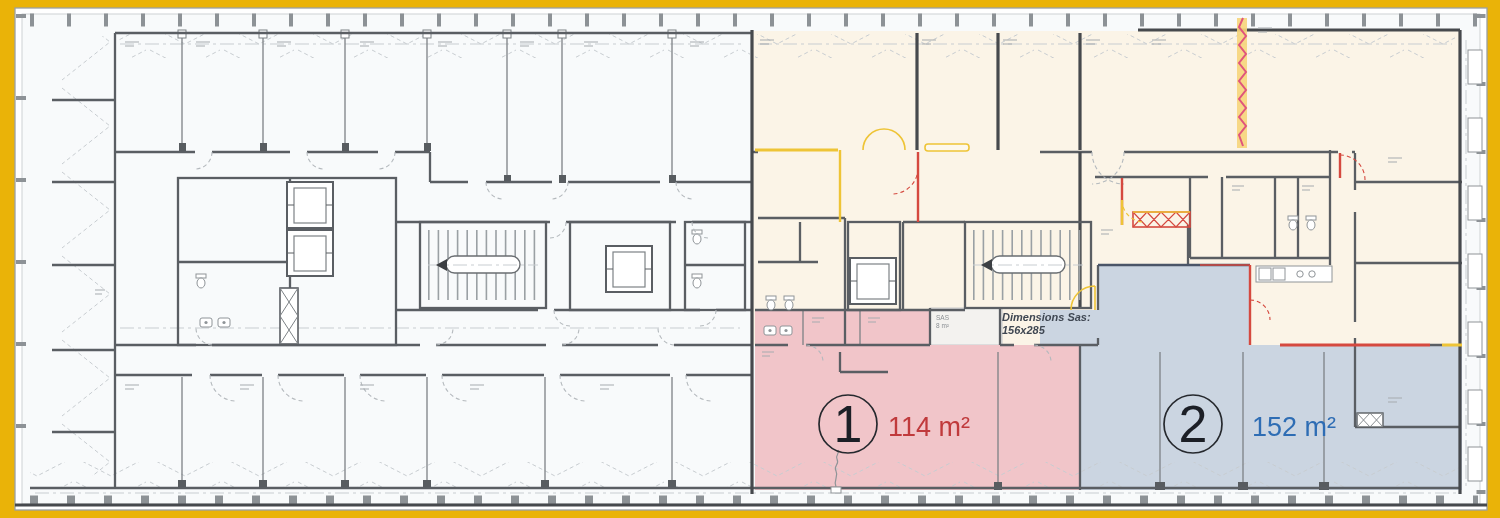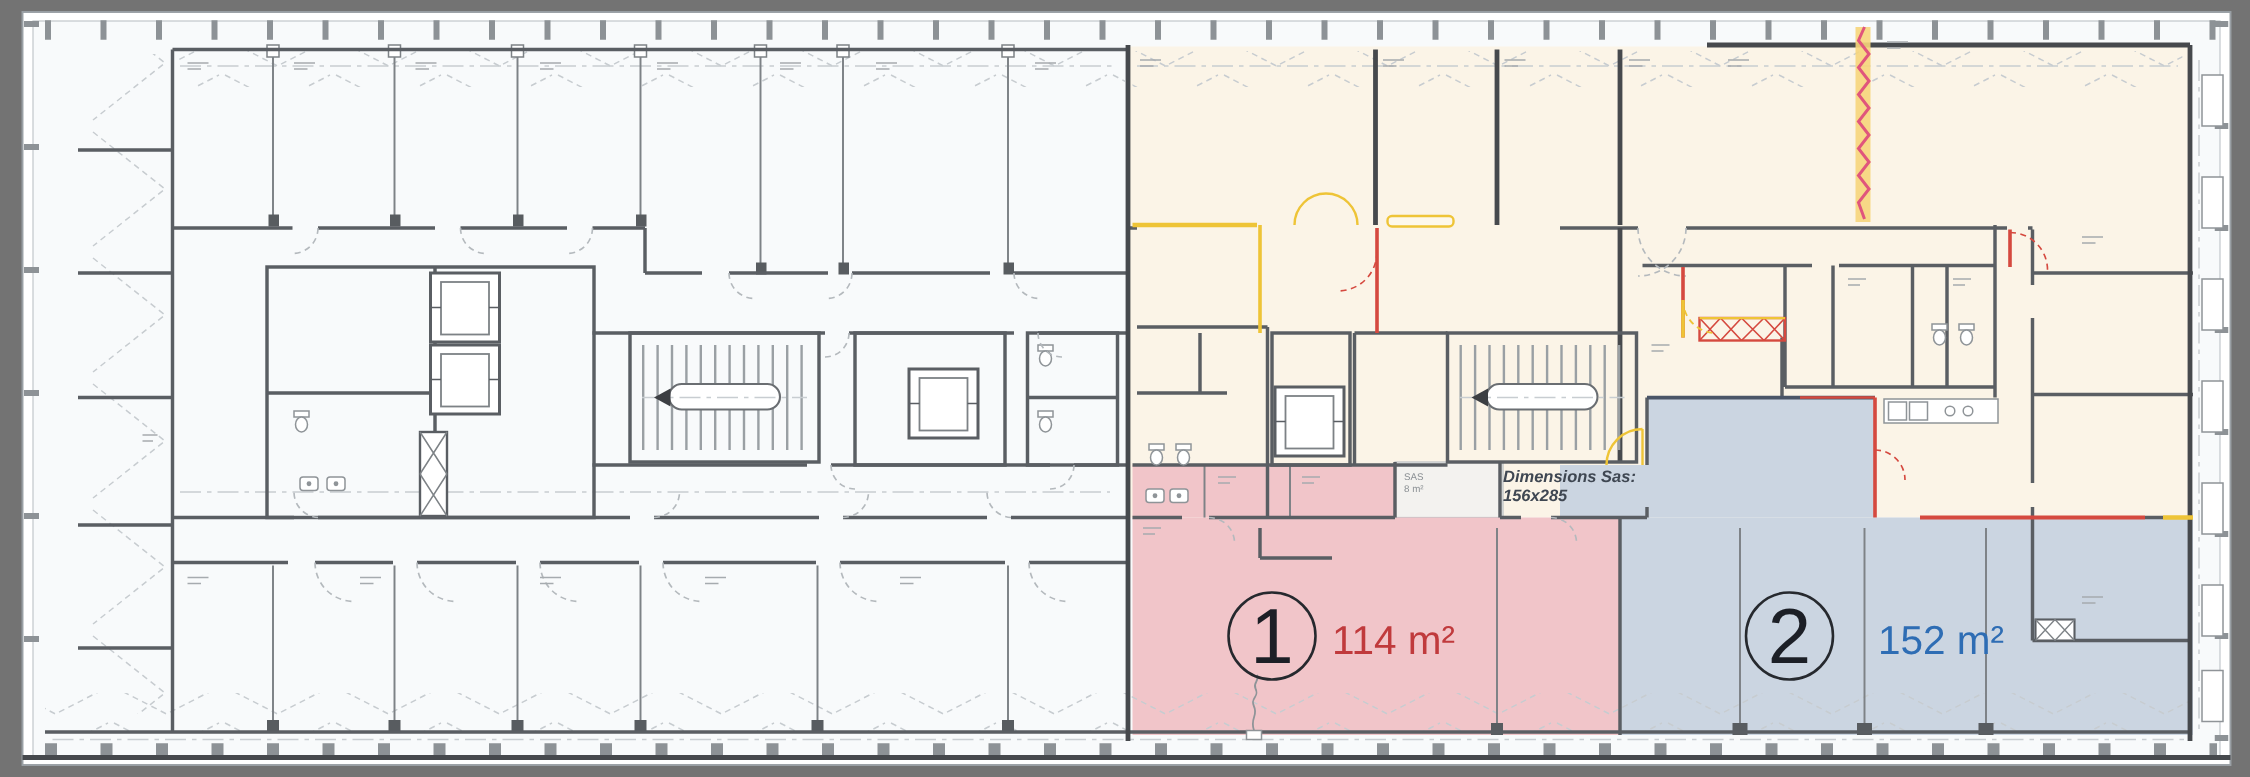--- a/index.html
+++ b/index.html
@@ -1,16 +1,16 @@
 <!DOCTYPE html>
 <html><head>
 <meta charset="utf-8">
 <style>
   html,body{margin:0;padding:0;background:#ffffff;}
-  .plan-wrap{position:relative;width:1500px;height:518px;background:#737373;overflow:hidden;
+  .plan-wrap{position:relative;width:1500px;height:518px;background:#eab308;overflow:hidden;
              font-family:"Liberation Sans",sans-serif;}
   svg{position:absolute;left:0;top:0;}
   svg text{font-family:"Liberation Sans",sans-serif;}
   .w  {stroke:#5a5e63;stroke-width:2.3;fill:none;stroke-linecap:butt;}
   .wh {stroke:#46494d;stroke-width:3.2;fill:none;}
   .wt {stroke:#7d8286;stroke-width:1.3;fill:none;}
   .door{stroke:#b4b9bd;stroke-width:1.1;fill:none;stroke-dasharray:4 3;}
   .dd {stroke:#c8cdd1;stroke-width:1;fill:none;stroke-dasharray:14 4 3 4;}
   .fx {stroke:#8f9498;stroke-width:1;fill:#ffffff;}
   .red{stroke:#d5493f;fill:none;}

